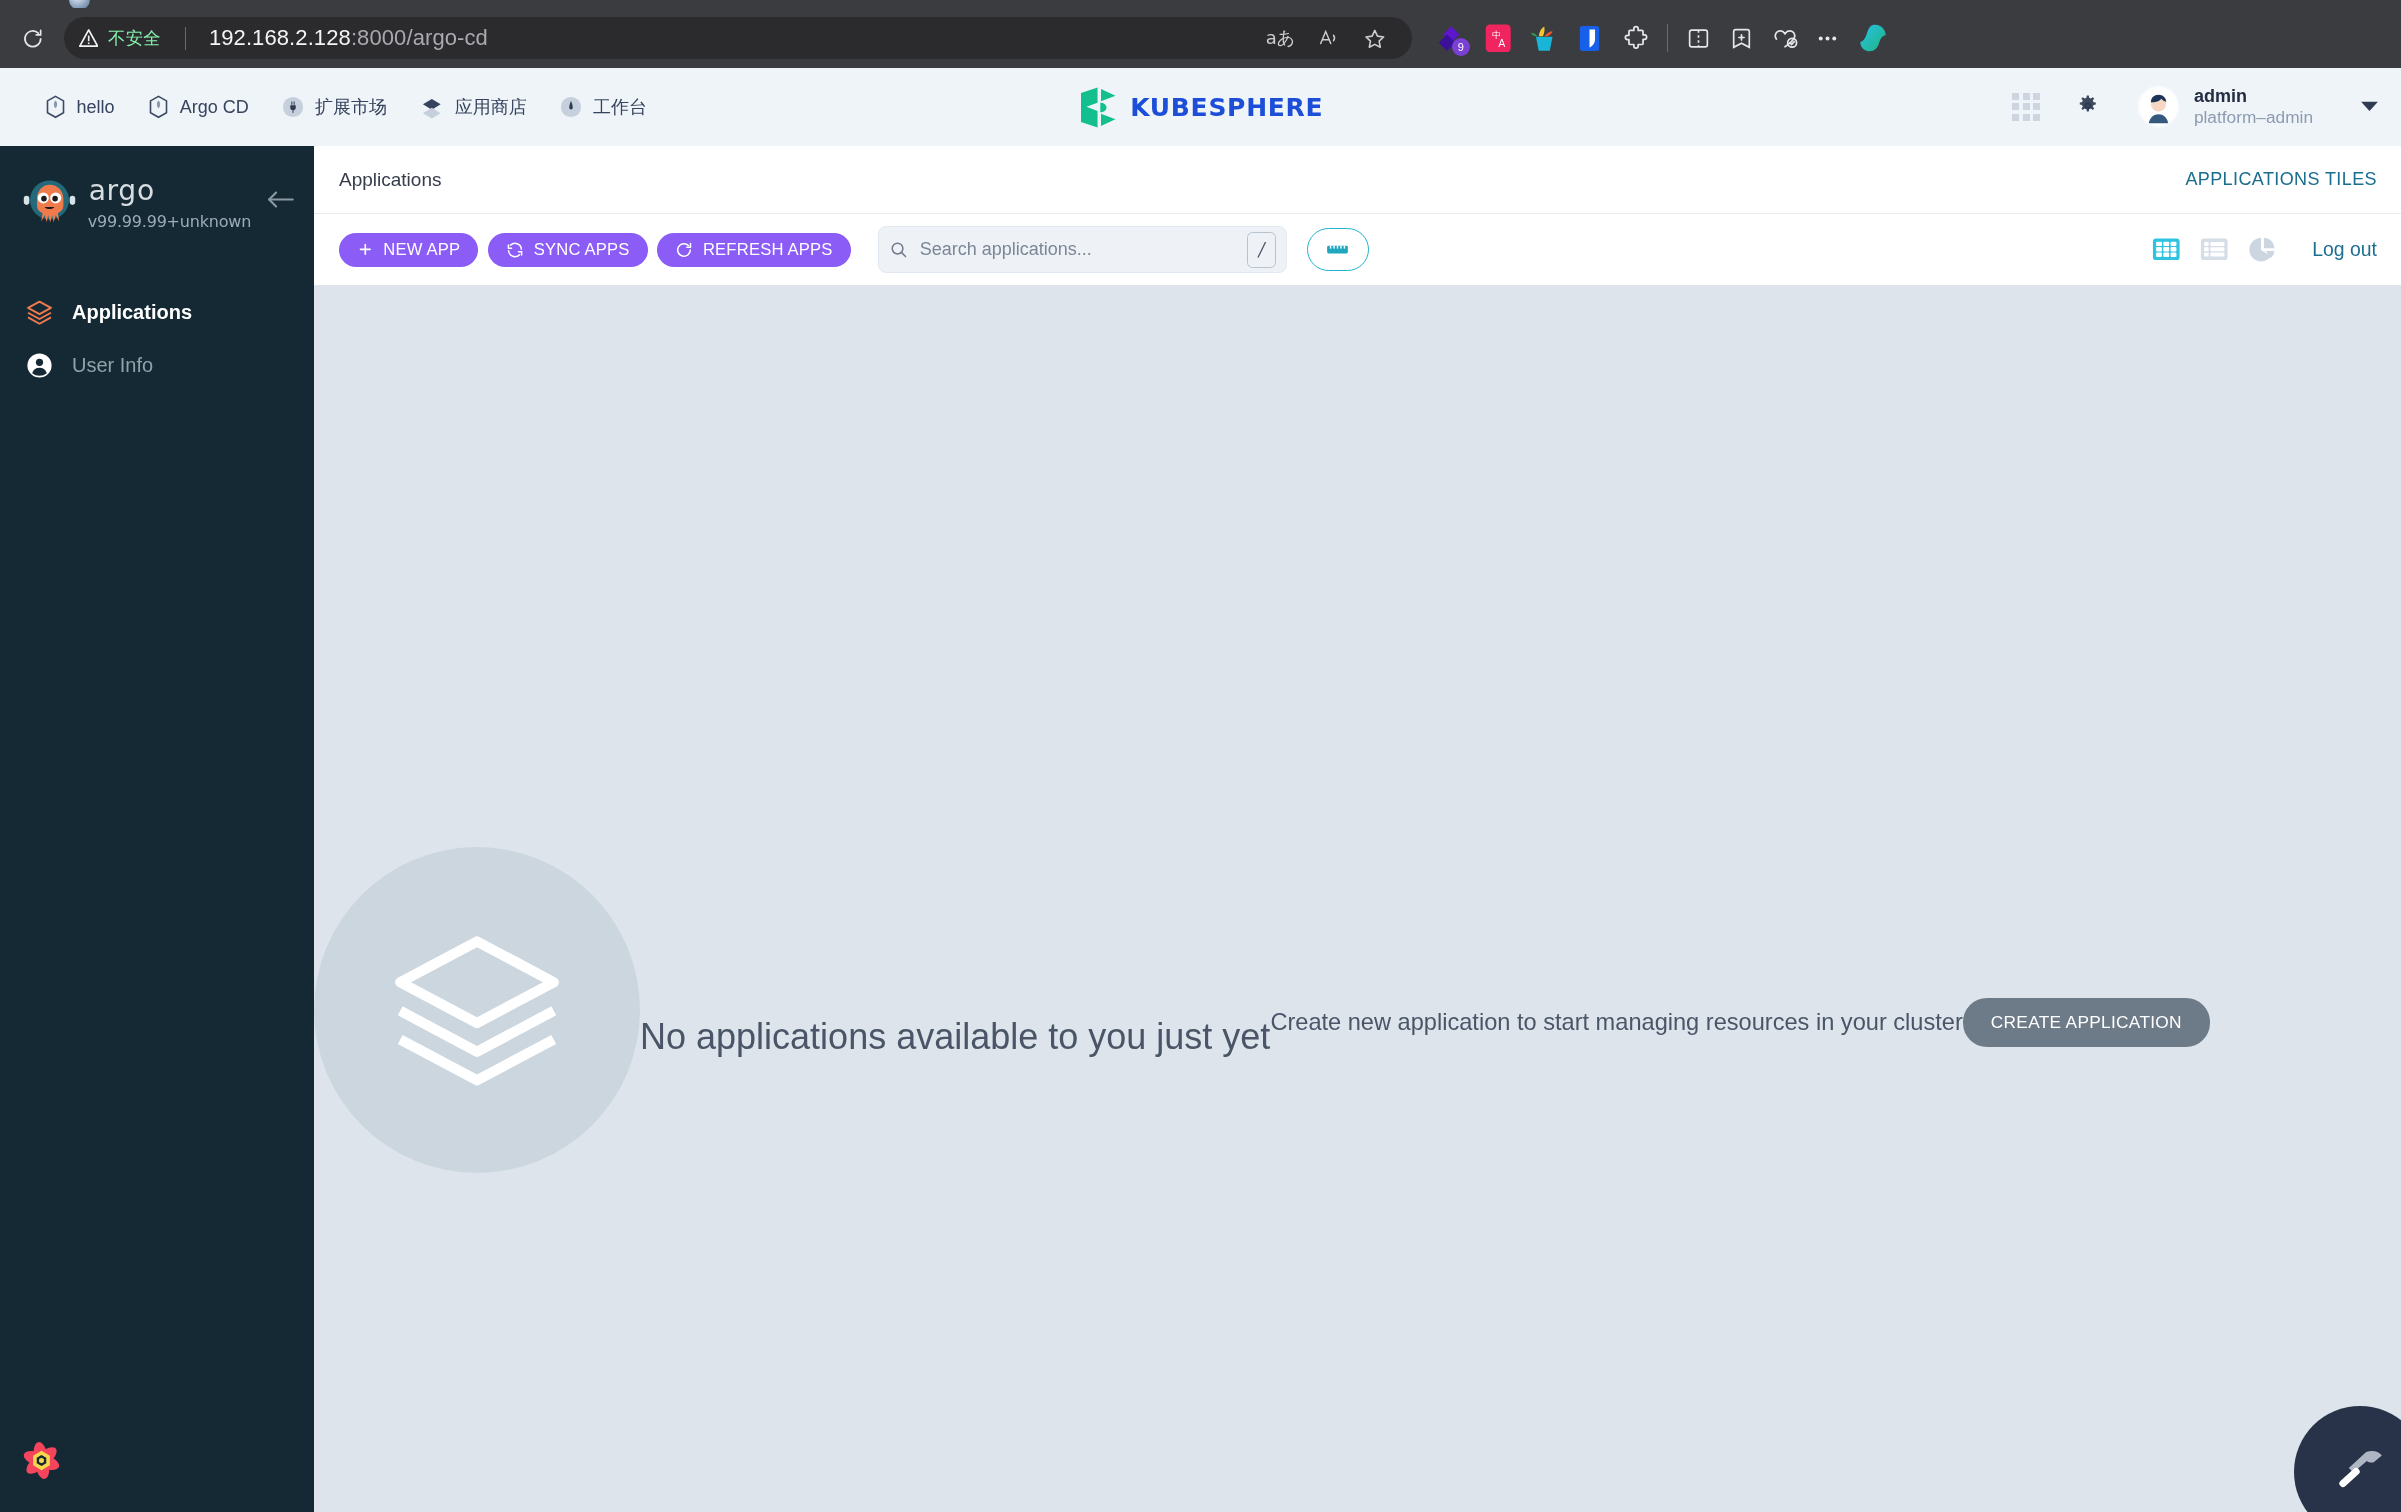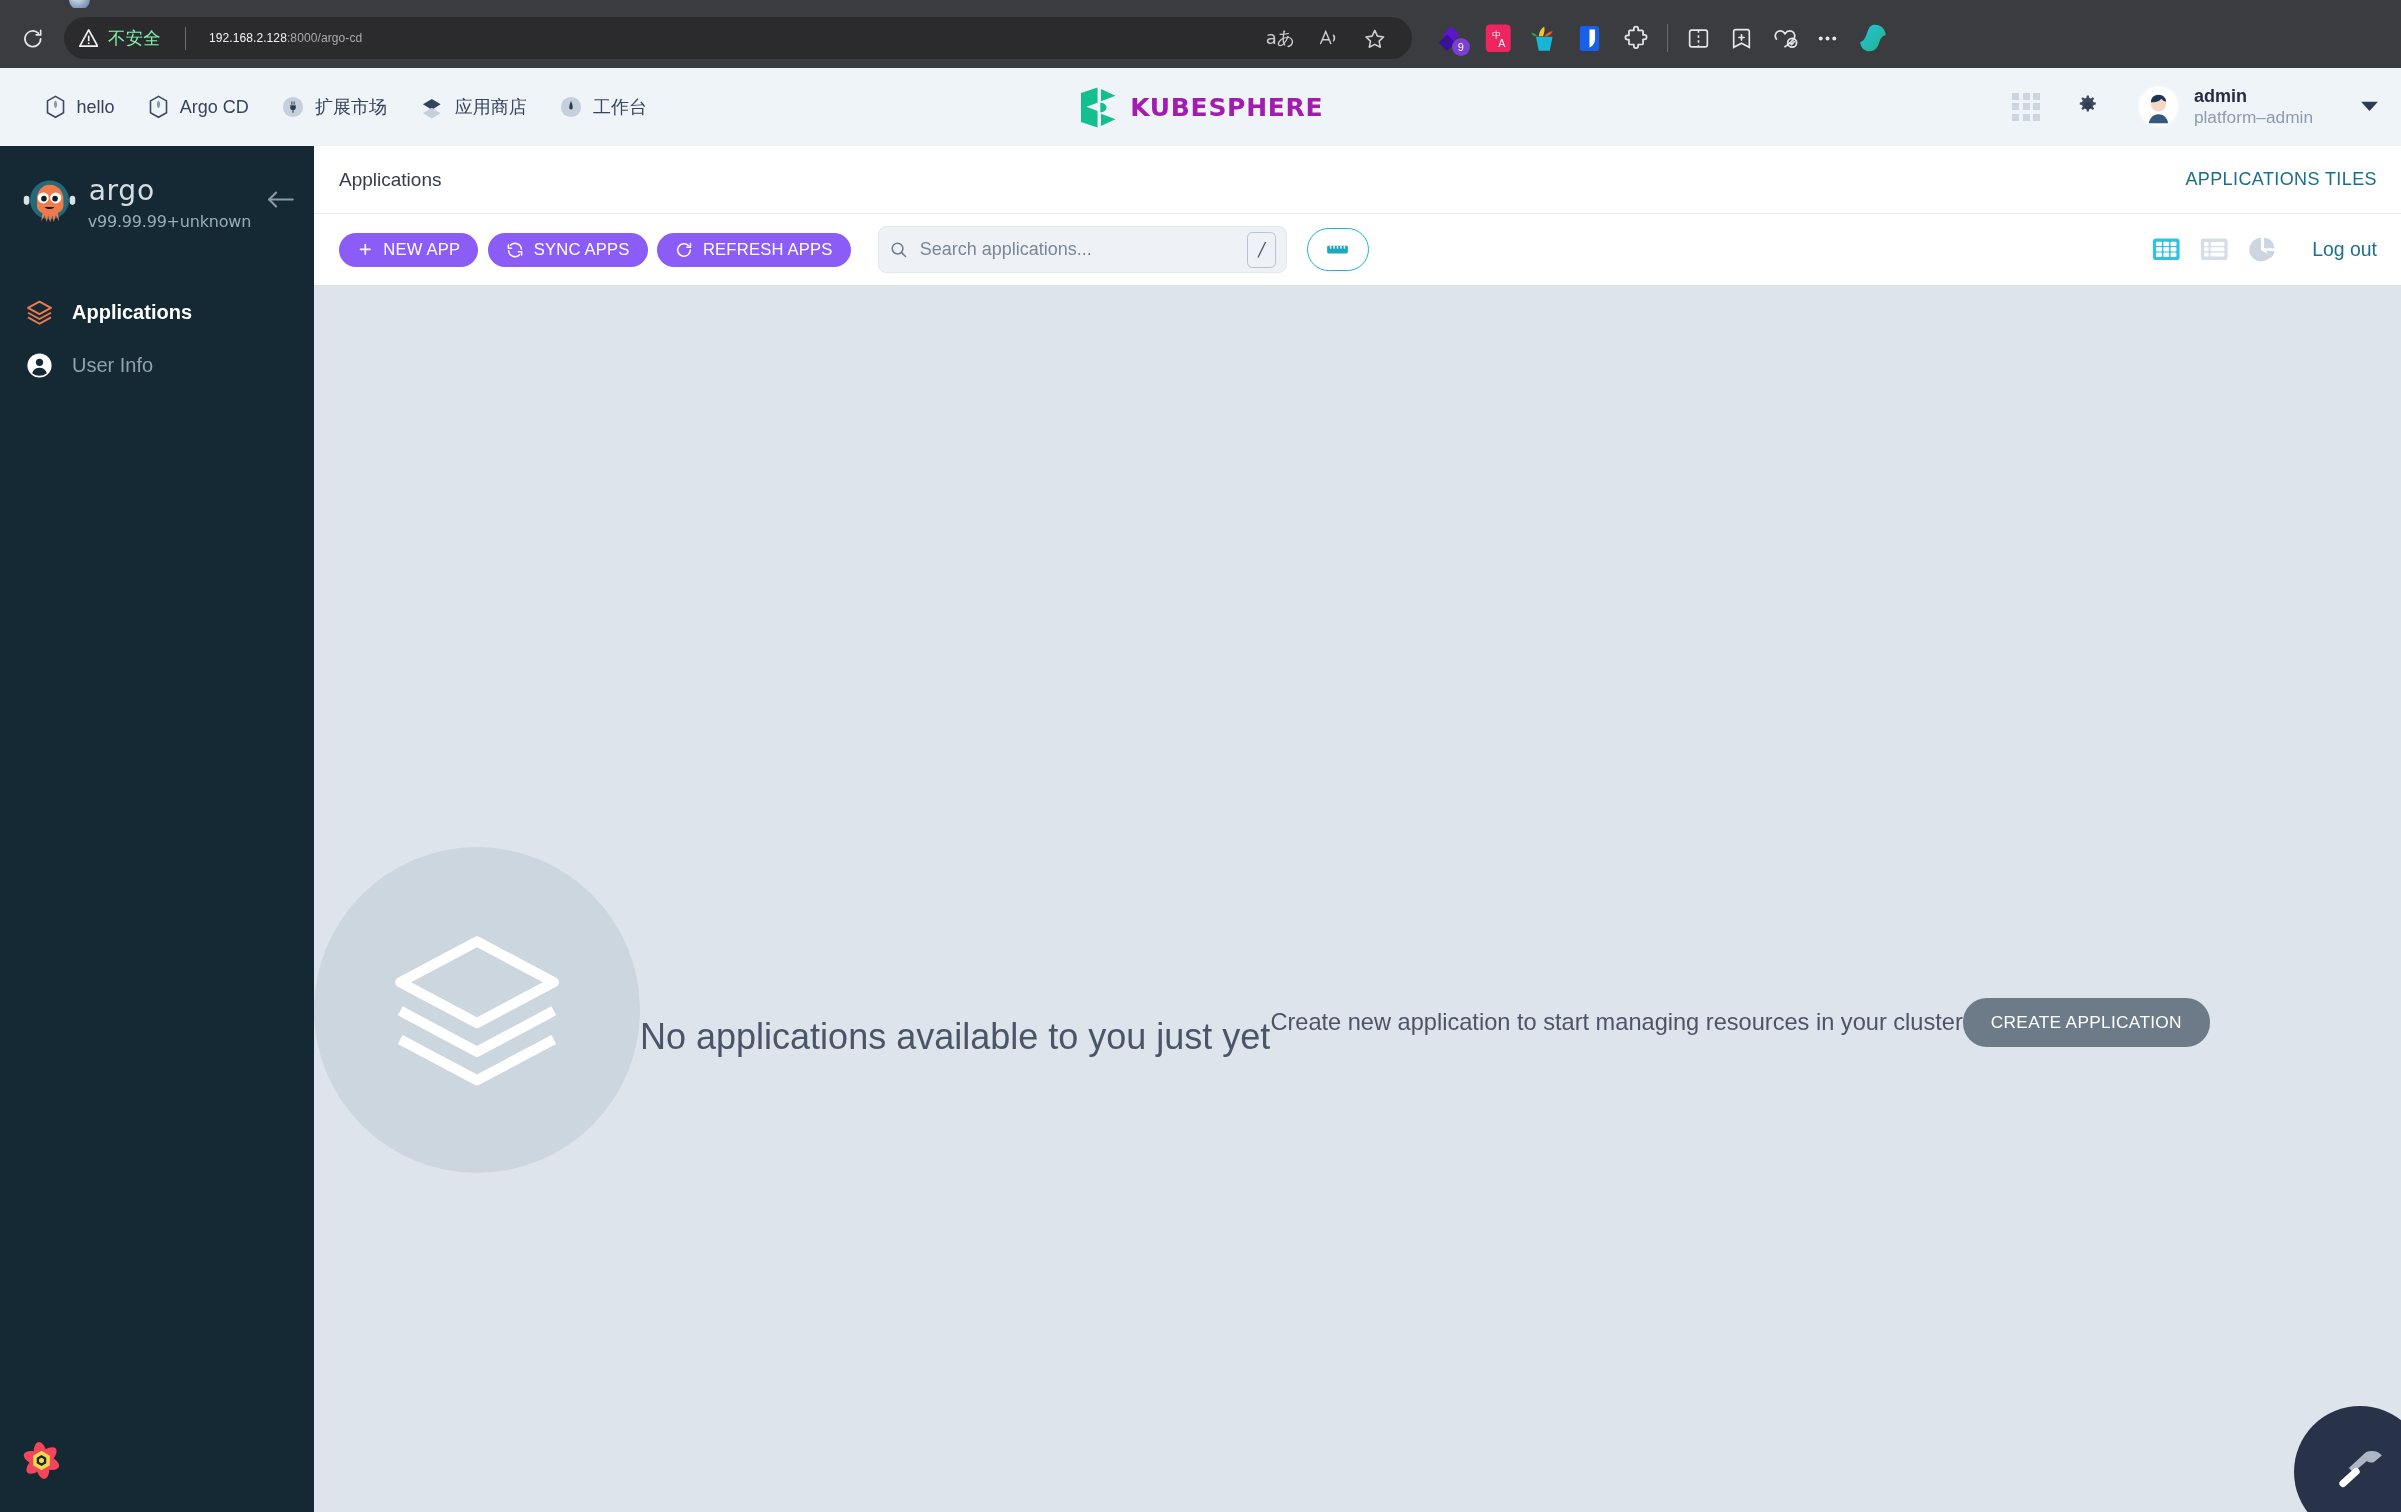--- a/index.html
+++ b/index.html
@@ -33,21 +33,21 @@
     display: flex; align-items: center; margin-left: 9.7px;
     padding: 0 15.3px; min-width: 1348px; flex: none;
   }
   #omnibox-left { display: flex; align-items: center; gap: 9.7px; }
   #insecure-warning-icon { width: 19.4px; height: 18px; display: block; }
   #insecure-label {
     color: #86efac; font-size: 17.3px; letter-spacing: 0.3px;
     font-family: "DejaVu Sans", sans-serif;
   }
   #omnibox-divider { width: 0.7px; height: 23.6px; background: #6a6b70; margin: 0 14px; }
-  #url-text { font-size: 12px; color: #f4f4f5; letter-spacing: 0.1px; white-space: nowrap; }
+  #url-text { font-size: 22px; color: #f4f4f5; letter-spacing: 0.1px; white-space: nowrap; }
   #url-text .dim { color: #a9aab0; }
   #omnibox-right { margin-left: auto; display: flex; align-items: center; gap: 4.2px; }
   #ext-area { display: flex; align-items: center; gap: 2.8px; margin-left: 19.4px; }
   .ext-icon { width: 43px; height: 43px; position: relative;
     display: flex; align-items: center; justify-content: center; flex: none; }
   #tb-divider { width: 0.7px; height: 28px; background: #6a6b70; margin: 0 9.7px; }
   #ext-badge {
     position: absolute; right: 4.2px; bottom: 4.2px; width: 18px; height: 18px;
     background: #7a3fd4; color: #fff; border-radius: 50%;
     font-size: 11px; display: flex; align-items: center; justify-content: center;
@@ -63,21 +63,21 @@
   .ks-nav-item {
     display: flex; align-items: center; gap: 11px; padding: 0 16.6px;
     height: 78px;
   }
   .ks-nav-label { font-size: 18px; color: #36435c; white-space: nowrap; }
   #ks-logo {
     position: absolute; left: 50%; transform: translateX(-50%);
     display: flex; align-items: center; gap: 12.5px;
   }
   #ks-logo-text {
-    font-size: 25px; letter-spacing: 0.7px; color: #a21caf; font-weight: bold;
+    font-size: 25px; letter-spacing: 0.7px; color: #1d4ed8; font-weight: bold;
     font-family: "DejaVu Sans", sans-serif;
   }
   #ks-header-right {
     margin-left: auto; display: flex; align-items: center; gap: 0; padding-right: 21px;
   }
   #grid-dots { display: grid; grid-template-columns: repeat(3, 7px);
     grid-gap: 3.5px; }
   #grid-dots i { width: 7px; height: 7px; background: #ccd5e0; display: block; }
   #ks-user { display: flex; align-items: center; gap: 14px; margin-left: 37px; }
   #ks-avatar {

